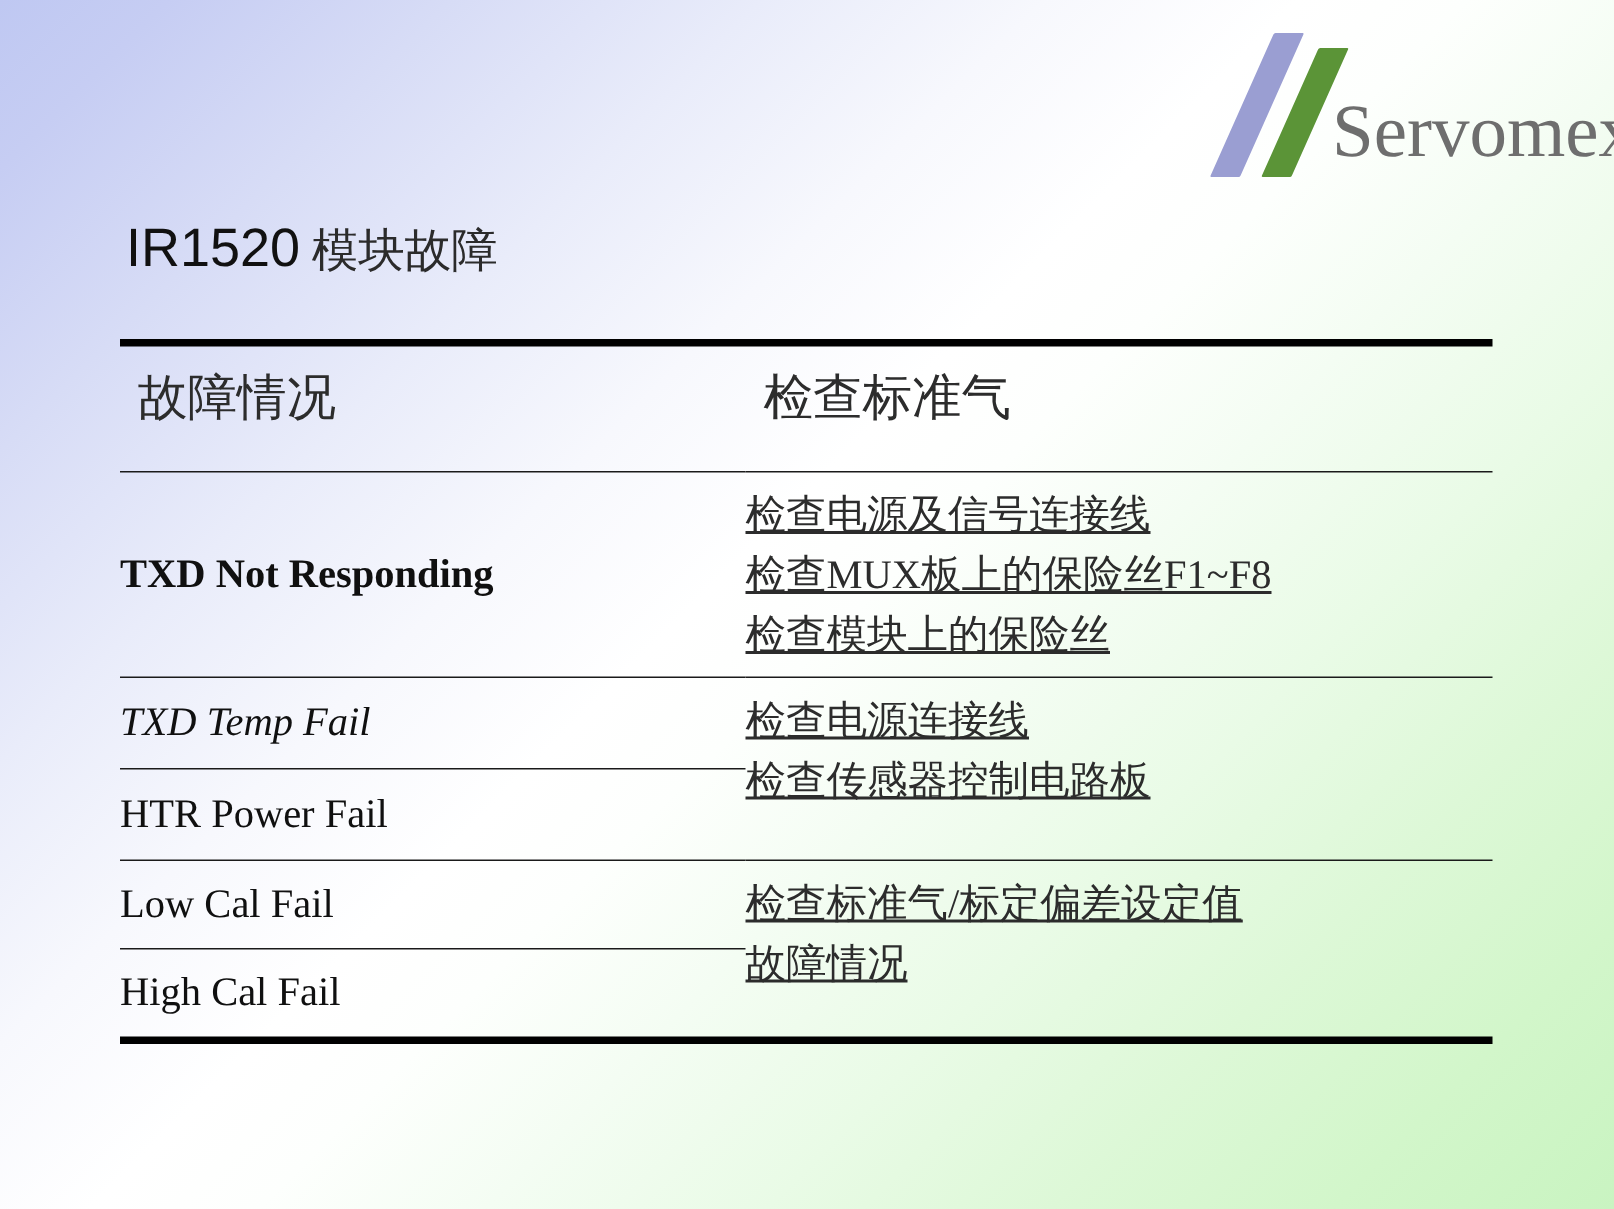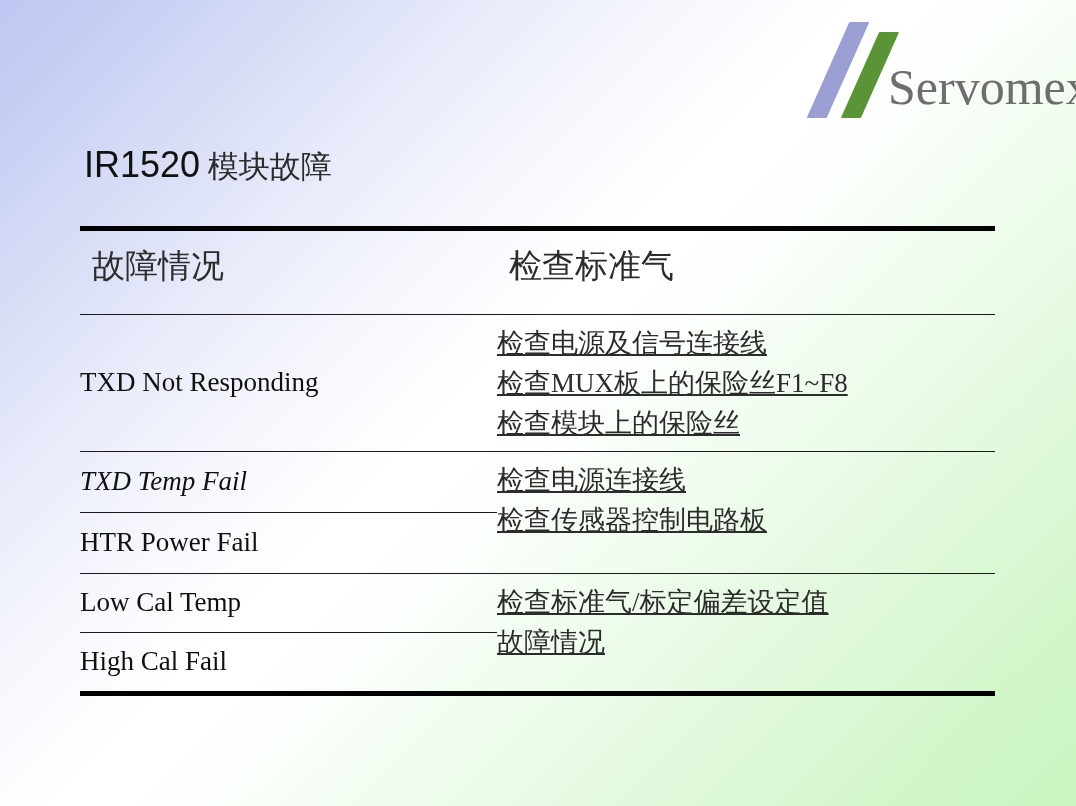--- a/index.html
+++ b/index.html
@@ -160,21 +160,21 @@
     color: #2c2c2c;
     padding-top: 12px;
     padding-bottom: 23px;
   }
 
   .method-lines div {
     padding: 2px 0;
     text-decoration: underline;
   }
 
-  .r1-left { height: 136px; }
+  .r1-left { height: 136px; font-weight: bold; }
   .r2-left { height: 60px; }
   .r3-left { height: 60px; }
   .r4-left { height: 58px; }
   .r5-left { height: 58px; }
 
   .left-text {
     font-family: "Liberation Serif", serif;
     font-size: 27px;
     color: #101010;
     padding-left: 14px;
@@ -233,21 +233,21 @@
           <div>检查电源连接线</div>
           <div>检查传感器控制电路板</div>
         </td>
       </tr>
 
       <tr>
         <td class="r3-left left-text" style="border-bottom:1.5px solid #1a1a1a;">HTR Power Fail</td>
       </tr>
 
       <tr>
-        <td class="r4-left left-text" style="border-bottom:1.5px solid #1a1a1a;">Low Cal Temp</td>
+        <td class="r4-left left-text" style="border-bottom:1.5px solid #1a1a1a;">Low Cal Fail</td>
         <td class="col-divider right-text method-lines" rowspan="2" style="vertical-align:top; padding-top:8px;">
           <div>检查标准气/标定偏差设定值</div>
           <div>故障情况</div>
         </td>
       </tr>
 
       <tr>
         <td class="r5-left left-text">High Cal Fail</td>
       </tr>
 

